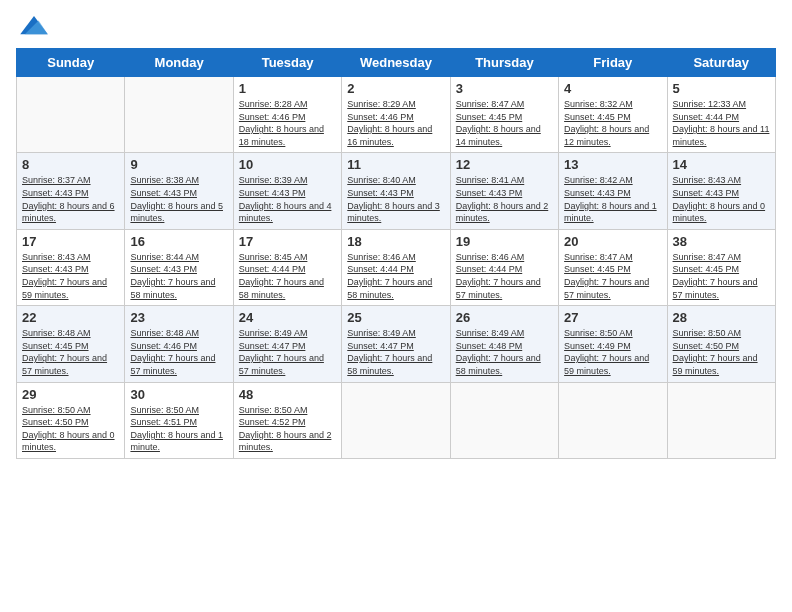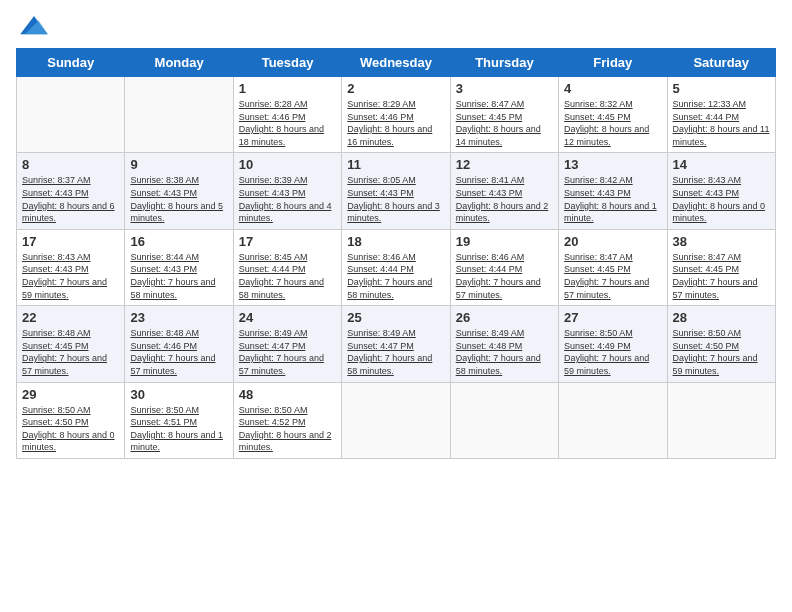--- a/index.html
+++ b/index.html
@@ -202,21 +202,21 @@
         <span class="day-num">10</span>
         <div class="day-info">
           <span>Sunrise: 8:39 AM</span><br>
           <span>Sunset: 4:43 PM</span><br>
           <span>Daylight: 8 hours and 4 minutes.</span>
         </div>
       </td>
           <td>
         <span class="day-num">11</span>
         <div class="day-info">
-          <span>Sunrise: 8:05 AM</span><br>
+          <span>Sunrise: 8:40 AM</span><br>
           <span>Sunset: 4:43 PM</span><br>
           <span>Daylight: 8 hours and 3 minutes.</span>
         </div>
       </td>
           <td>
         <span class="day-num">12</span>
         <div class="day-info">
           <span>Sunrise: 8:41 AM</span><br>
           <span>Sunset: 4:43 PM</span><br>
           <span>Daylight: 8 hours and 2 minutes.</span>

